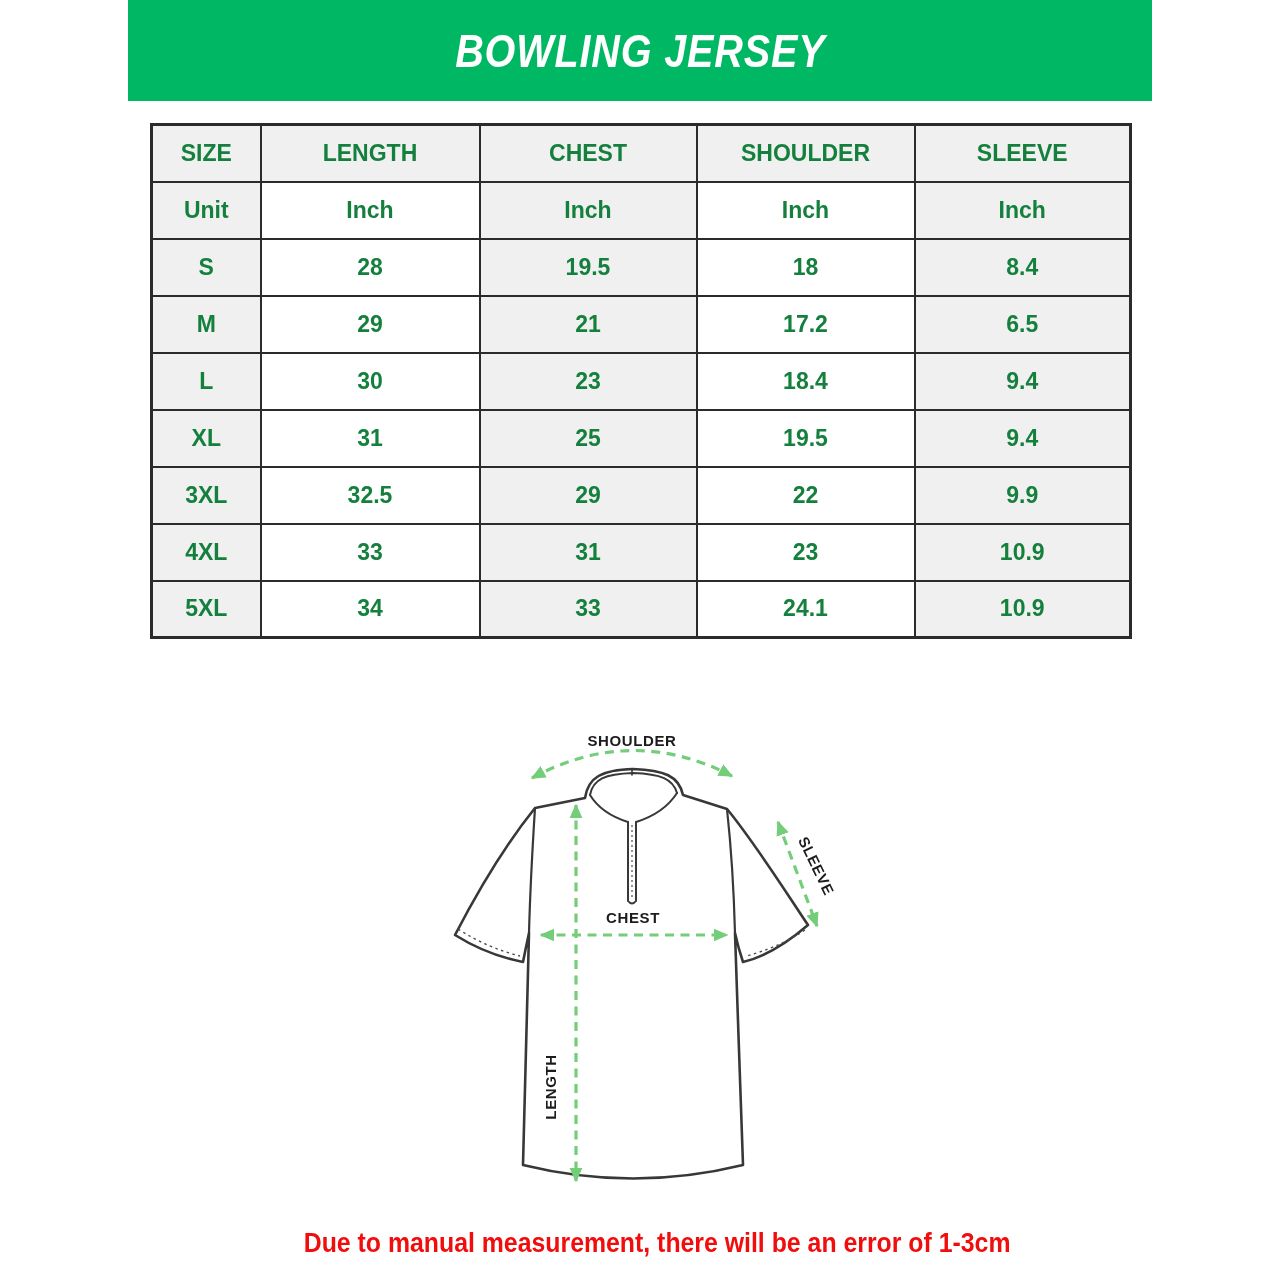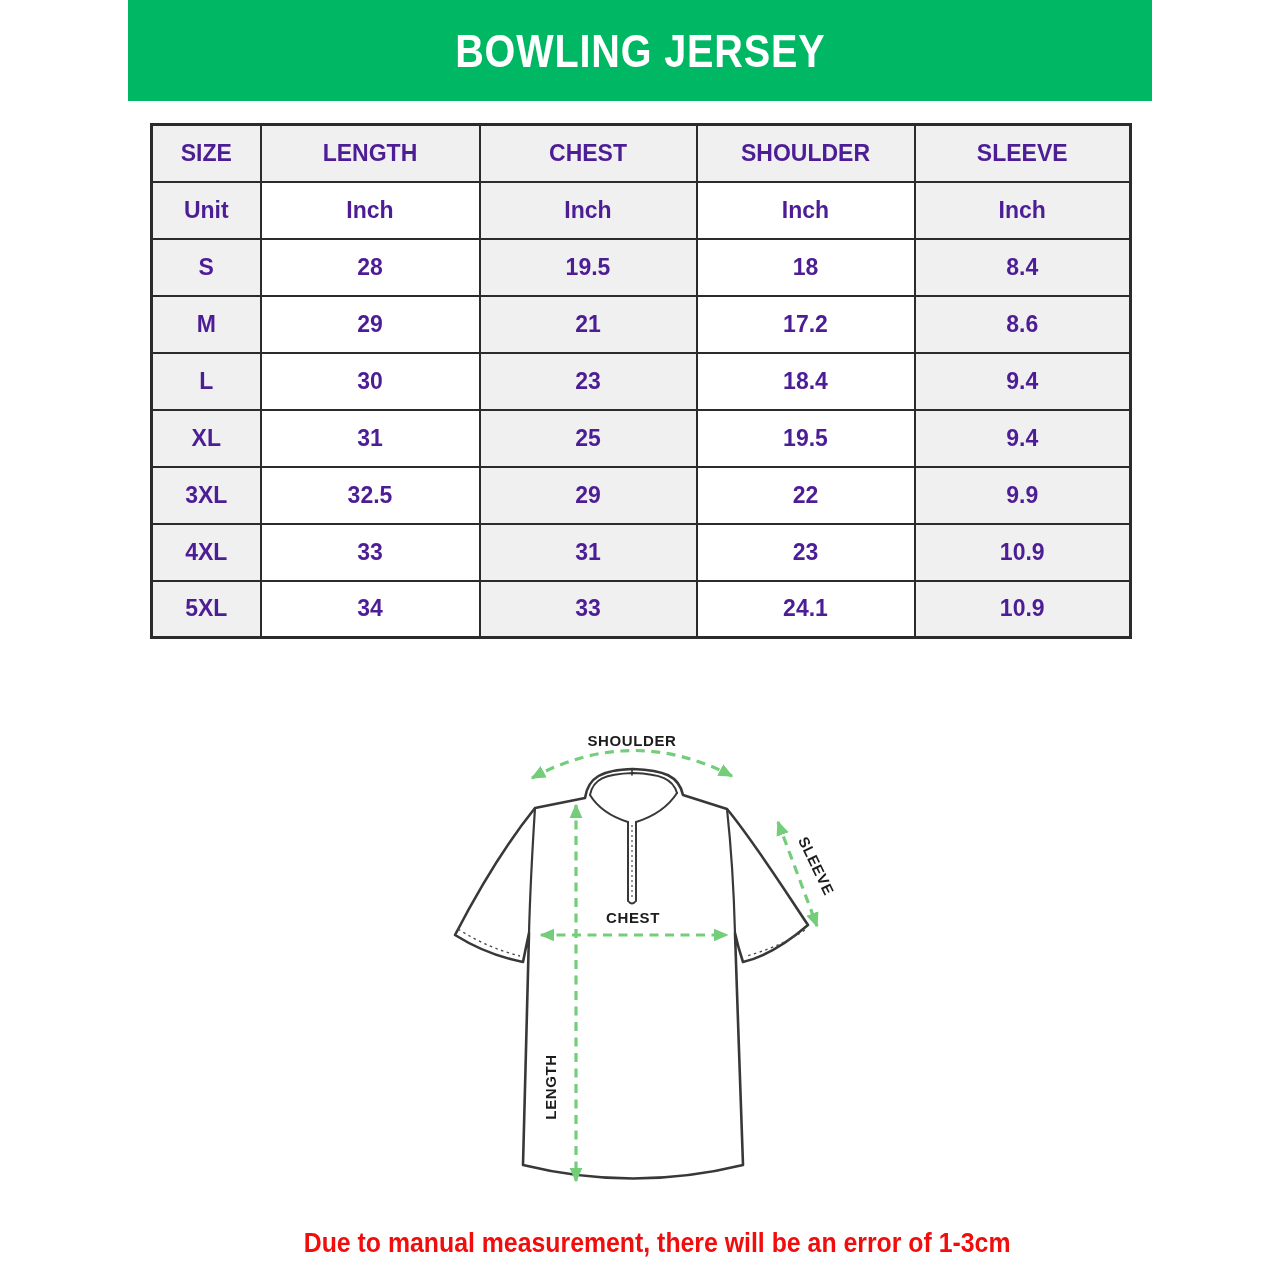--- a/index.html
+++ b/index.html
@@ -2,30 +2,30 @@
 <html><head>
 <meta charset="utf-8">
 <style>
   * { margin:0; padding:0; box-sizing:border-box; }
   html,body { width:1280px; height:1280px; background:#ffffff;
               font-family:"Liberation Sans","DejaVu Sans",sans-serif; }
   .page { position:relative; width:1280px; height:1280px; background:#ffffff; overflow:hidden; }
 
   
   .banner { position:absolute; left:128px; top:0; width:1024px; height:101px;
-            background:#00b763; display:flex; align-items:center; justify-content:center; }
+            background:#00b763; display:flex; align-items:center; justify-content:center;font-style:italic; }
   .banner-title { color:#ffffff; font-size:46px; font-weight:700; letter-spacing:1px;
                   white-space:nowrap; transform:scaleX(0.86); }
 
   
   .chart-table { position:absolute; left:150px; top:123px; width:979px;
                  border-collapse:collapse; table-layout:fixed;
                  border:3px solid #2b2b2b; }
   .chart-table td { border:2px solid #2b2b2b; height:57px; text-align:center;
-                    vertical-align:middle; color:#4c1d95; font-size:23px; font-weight:600;
+                    vertical-align:middle; color:#15803d; font-size:23px; font-weight:600;
                     overflow:hidden; }
   .chart-table tr.header-row td { background:#f0f0f0; font-weight:700; font-size:23px; }
   .chart-table tr:not(.header-row) td:nth-child(odd)  { background:#f0f0f0; }
   .chart-table tr:not(.header-row) td:nth-child(even) { background:#ffffff; }
   .chart-table td.size-col { font-weight:700; }
   .chart-table tr.unit-row td { font-weight:700; }
 
   
   .diagram { position:absolute; left:400px; top:715px; width:480px; height:520px; }
   .diagram text { font-family:"Liberation Sans","DejaVu Sans",sans-serif;
@@ -73,21 +73,21 @@
         <td>28</td>
         <td>19.5</td>
         <td>18</td>
         <td>8.4</td>
       </tr>
       <tr>
         <td class="size-col">M</td>
         <td>29</td>
         <td>21</td>
         <td>17.2</td>
-        <td>8.6</td>
+        <td>6.5</td>
       </tr>
       <tr>
         <td class="size-col">L</td>
         <td>30</td>
         <td>23</td>
         <td>18.4</td>
         <td>9.4</td>
       </tr>
       <tr>
         <td class="size-col">XL</td>

